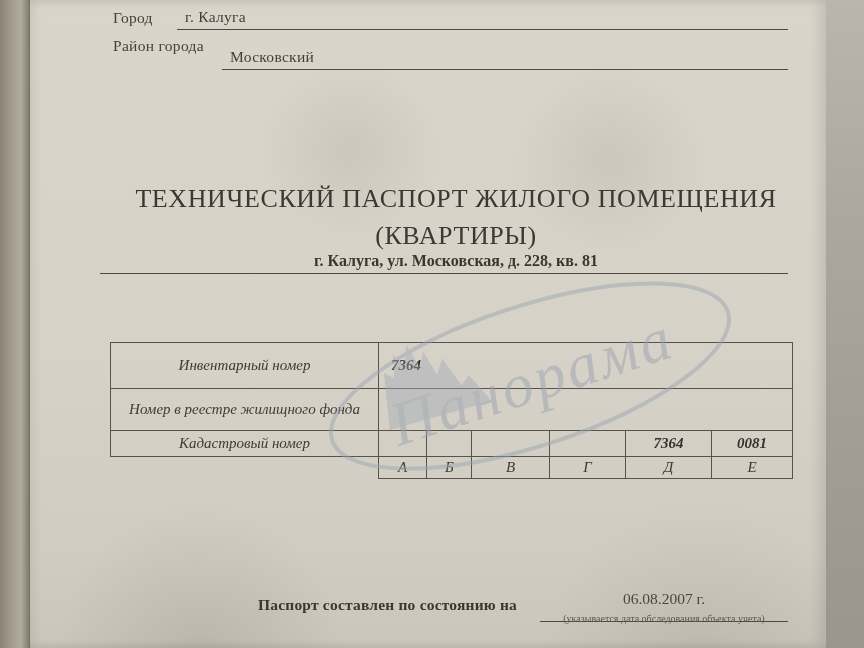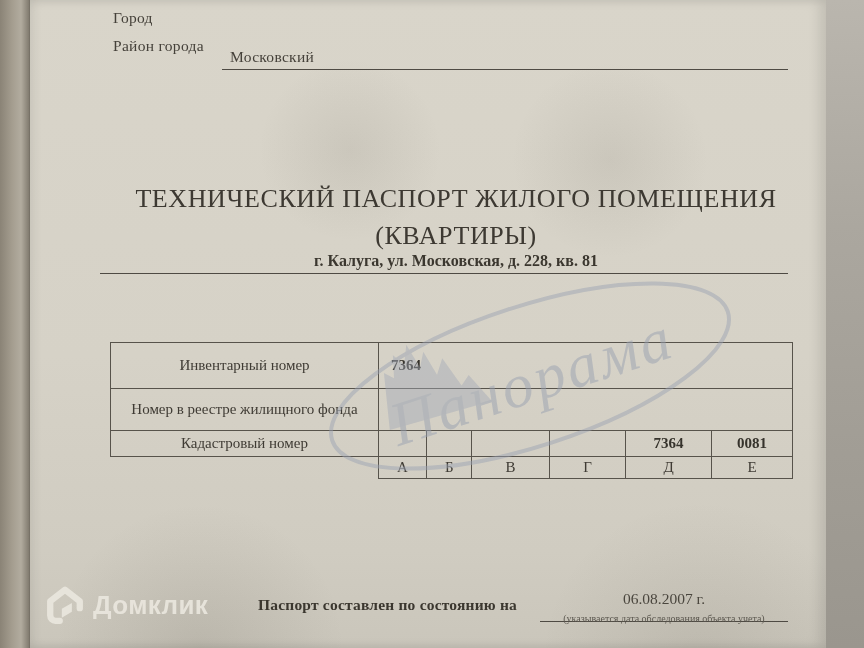--- a/index.html
+++ b/index.html
@@ -35,21 +35,21 @@
   .field-line{border-bottom:1.5px solid #4e4a43;height:21px;}
   .field-value{font-size:15.5px;padding-left:8px;letter-spacing:.3px;}
   
   .title1{font-size:26px;letter-spacing:.6px;text-align:center;color:#3d3932;}
   .title2{font-size:26px;letter-spacing:.6px;text-align:center;color:#3d3932;}
   .addr{font-size:16px;font-weight:bold;text-align:center;color:#3b372f;}
   .rule{border-top:1.6px solid #4e4a43;height:0;}
   .caption{font-size:11px;text-align:center;color:#55514a;letter-spacing:.2px;}
   
   table.reg{border-collapse:collapse;table-layout:fixed;width:682px;font-size:15px;color:#3f3b34;}
-  table.reg td{border:1.4px solid #57534b;text-align:center;vertical-align:middle;padding:0 18px;overflow:hidden;}
+  table.reg td{border:1.4px solid #57534b;text-align:center;vertical-align:middle;padding:0 18px;overflow:hidden;font-style:italic;}
   table.reg td.ghost{border:none;background:transparent;}
   table.reg td.val-left{text-align:left;padding-left:12px;font-weight:bold;color:#36332c;}
   table.reg td.val-bold{font-weight:bold;color:#36332c;}
   
   .foot-label{font-size:15.5px;font-weight:bold;color:#3b372f;letter-spacing:.2px;}
   .date-line{border-bottom:1.8px solid #4e4a43;text-align:center;font-size:15.5px;color:#4a463e;padding-bottom:13px;}
   .foot-caption{font-size:10px;text-align:center;color:#5a564e;}
   
   .panorama{opacity:.55;pointer-events:none;}
   
@@ -62,20 +62,23 @@
 </head>
 <body>
 
 <div id="photo">
 
   <div class="bg-left"></div>
   <div class="bg-right"></div>
   <div class="paper"></div>
 
   <div class="abs z field-label" style="left:113px;top:9px;">Город</div>
+  <div class="abs z field-line" style="left:177px;top:8px;width:611px;">
+    <span class="field-value">г. Калуга</span>
+  </div>
 
   <div class="abs z field-label" style="left:113px;top:37px;">Район города</div>
   <div class="abs z field-line" style="left:222px;top:48px;width:566px;">
     <span class="field-value">Московский</span>
   </div>
 
   <div class="abs z title2" style="left:110px;top:221px;width:692px;">(КВАРТИРЫ)</div>
   <div class="abs z title1" style="left:110px;top:184px;width:692px;">ТЕХНИЧЕСКИЙ ПАСПОРТ ЖИЛОГО ПОМЕЩЕНИЯ</div>
   <div class="abs z addr" style="left:110px;top:252px;width:692px;">г. Калуга, ул. Московская, д. 228, кв. 81</div>
   <div class="abs z rule" style="left:100px;top:273px;width:688px;"></div>
@@ -125,21 +128,14 @@
   <div class="abs z foot-caption" style="left:530px;top:613px;width:268px;">(указывается дата обследования объекта учета)</div>
 
   <svg class="abs panorama" style="left:280px;top:258px;z-index:12;overflow:visible;" width="490" height="240" viewBox="0 0 490 240">
     <g transform="translate(250,118) rotate(-18)">
       <ellipse cx="0" cy="0" rx="208" ry="70" fill="none" stroke="#99a1b1" stroke-width="4" opacity=".85"></ellipse>
       <path d="M-150,8 L-138,-48 L-130,-40 L-124,-62 L-116,-50 L-108,-68 L-102,-42 L-94,-56 L-88,-30 L-78,-44 L-68,-12 L-58,-20 L-44,12 Z" fill="#a2a9b7" opacity=".8"></path>
       <text x="0" y="26" text-anchor="middle" font-family="Liberation Serif, serif" font-style="italic" font-size="62" letter-spacing="3" fill="#99a1b1" opacity=".9">Панорама</text>
     </g>
   </svg>
 
-  <div class="abs domclick" style="left:46px;top:586px;z-index:13;">
-    <svg width="38" height="38" viewBox="0 0 36 36">
-      <path d="M13 33 H9 a5 5 0 0 1 -5 -5 V14.5 L18 3.5 L32 14.5 V21" fill="none" stroke="rgba(233,230,221,.92)" stroke-width="6" stroke-linecap="round" stroke-linejoin="round"></path>
-      <path d="M15 21.5 l9.5 -5.5 v8.5 l-9.5 5.5 z" fill="rgba(233,230,221,.92)"></path>
-    </svg>
-    <span class="domclick-text">Домклик</span>
-  </div>
 
 </div>
 
 </body></html>

